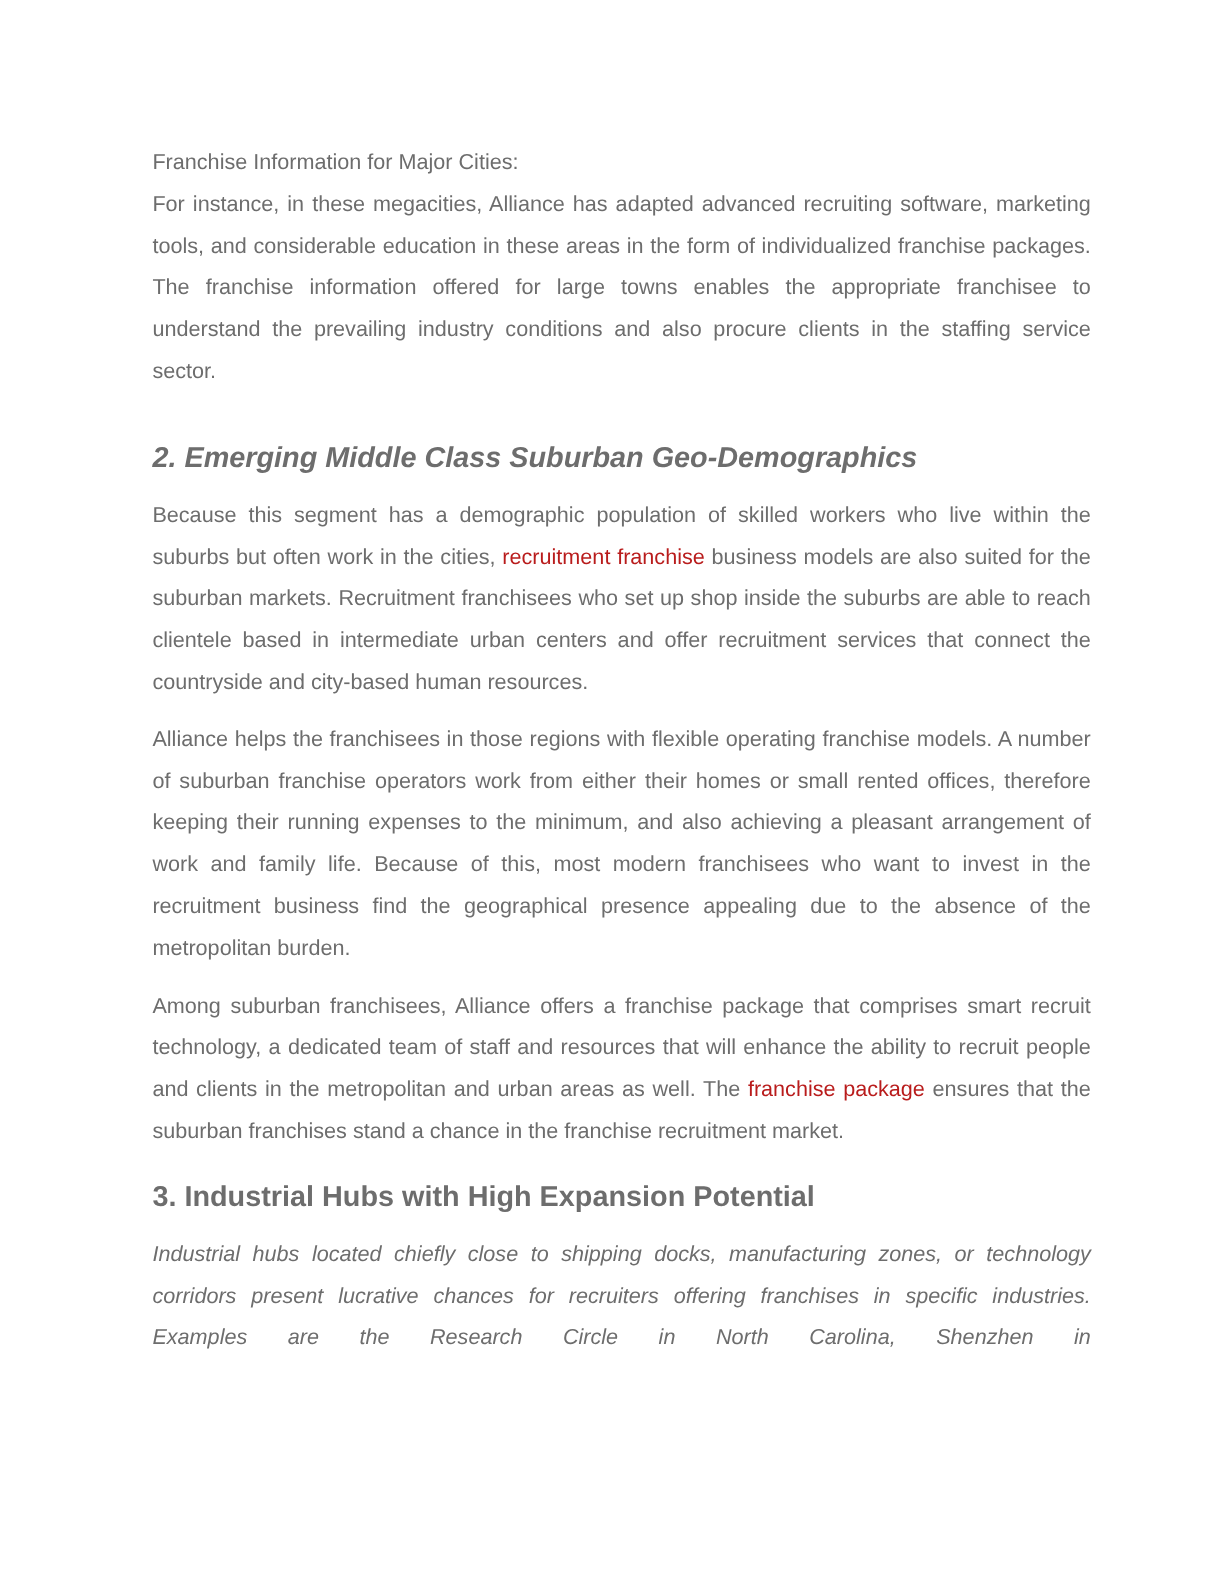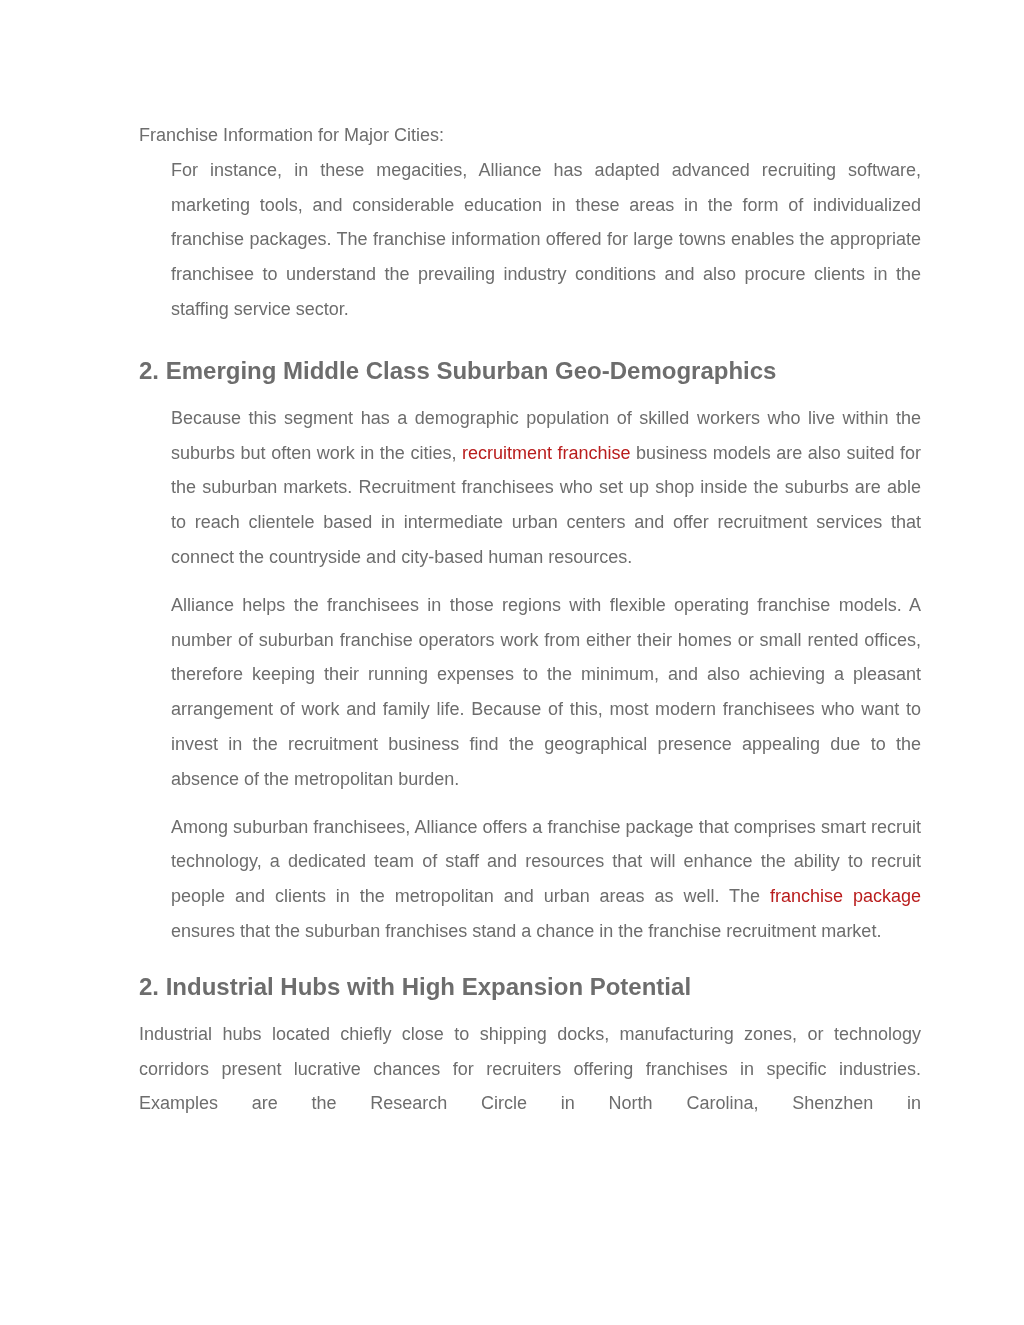--- a/index.html
+++ b/index.html
@@ -1,25 +1,25 @@
 <!DOCTYPE html>
 <html><head>
   <meta charset="utf-8">
   <style>
     html, body { margin: 0; padding: 0; background: #ffffff; }
     body { width: 1024px; height: 1325px; position: relative; overflow: hidden;
       font-family: "Liberation Sans", sans-serif; color: #6d6d6d; }
-    .page { position: absolute; left: 139px; top: 118px; width: 782px; }
+    .page { position: absolute; left: 127px; top: 118px; width: 782px; }
     p { margin: 0; font-size: 18px; line-height: 34.8px; text-align: justify; }
-    p.last-line-left { text-align-last: left; margin-left: 32px; }
+    p.last-line-left { text-align-last: left; }
     .label { margin: 0; font-size: 18px; line-height: 34.8px; }
     .gap { height: 13px; }
     h2 { margin: 0; font-size: 24px; font-weight: bold; color: #6d6d6d; line-height: 34px; }
     a.link { color: #b91c1c; text-decoration: none; }
-    .h2-wrap-1 { margin-top: 27px; margin-bottom: 13px; }
+    .h2-wrap-1 { margin-top: 38px; margin-bottom: 13px; font-style: italic; }
     .h2-wrap-2 { margin-top: 21px; margin-bottom: 13px; }
   </style>
 </head>
 <body>
 
 <div class="page">
 
   <div class="label">Franchise Information for Major Cities:</div>
   <p class="last-line-left">For instance, in these megacities, Alliance has adapted advanced recruiting software, marketing tools, and considerable education in these areas in the form of individualized franchise packages. The franchise information offered for large towns enables the appropriate franchisee to understand the prevailing industry conditions and also procure clients in the staffing service sector.</p>
 
@@ -31,18 +31,18 @@
 
   <div class="gap"></div>
 
   <p class="last-line-left">Alliance helps the franchisees in those regions with flexible operating franchise models. A number of suburban franchise operators work from either their homes or small rented offices, therefore keeping their running expenses to the minimum, and also achieving a pleasant arrangement of work and family life. Because of this, most modern franchisees who want to invest in the recruitment business find the geographical presence appealing due to the absence of the metropolitan burden.</p>
 
   <div class="gap"></div>
 
   <p class="last-line-left"><span>Among suburban franchisees, Alliance offers a franchise package that comprises smart recruit technology, a dedicated team of staff and resources that will enhance the ability to recruit people and clients in the metropolitan and urban areas as well. The </span><a class="link" href="#">franchise package</a><span> ensures that the suburban franchises stand a chance in the franchise recruitment market.</span></p>
 
   <div class="h2-wrap-2">
-    <h2>2. Industrial Hubs with High Expansion Potential</h2>
+    <h2>3. Industrial Hubs with High Expansion Potential</h2>
   </div>
 
-  <p style="text-align-last: justify;">Industrial hubs located chiefly close to shipping docks, manufacturing zones, or technology corridors present lucrative chances for recruiters offering franchises in specific industries. Examples are the Research Circle in North Carolina, Shenzhen in</p>
+  <p style="text-align-last: justify; font-style: italic;">Industrial hubs located chiefly close to shipping docks, manufacturing zones, or technology corridors present lucrative chances for recruiters offering franchises in specific industries. Examples are the Research Circle in North Carolina, Shenzhen in</p>
 
 </div>
 
 </body></html>

